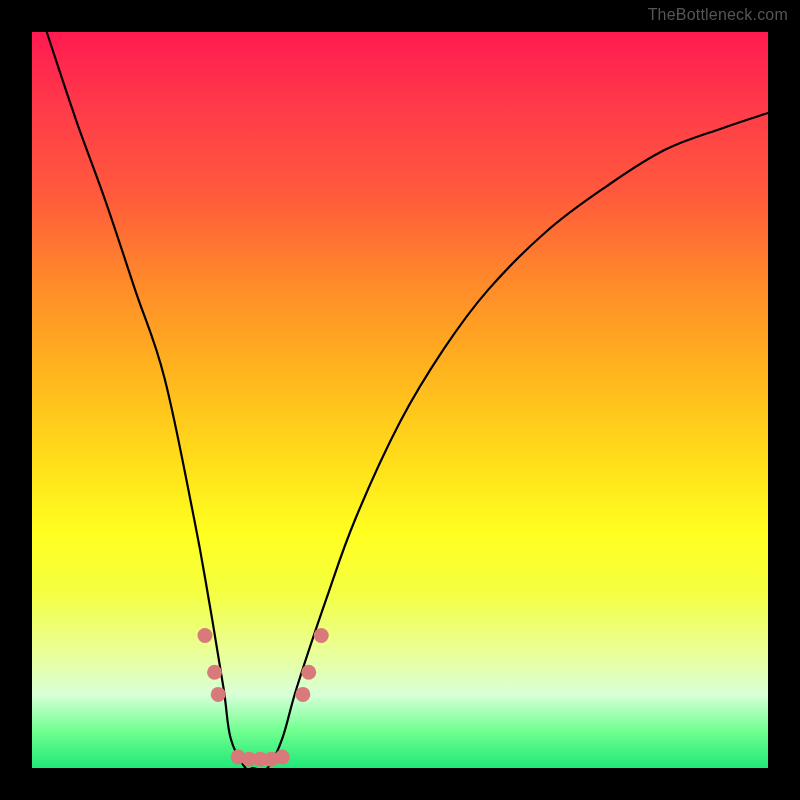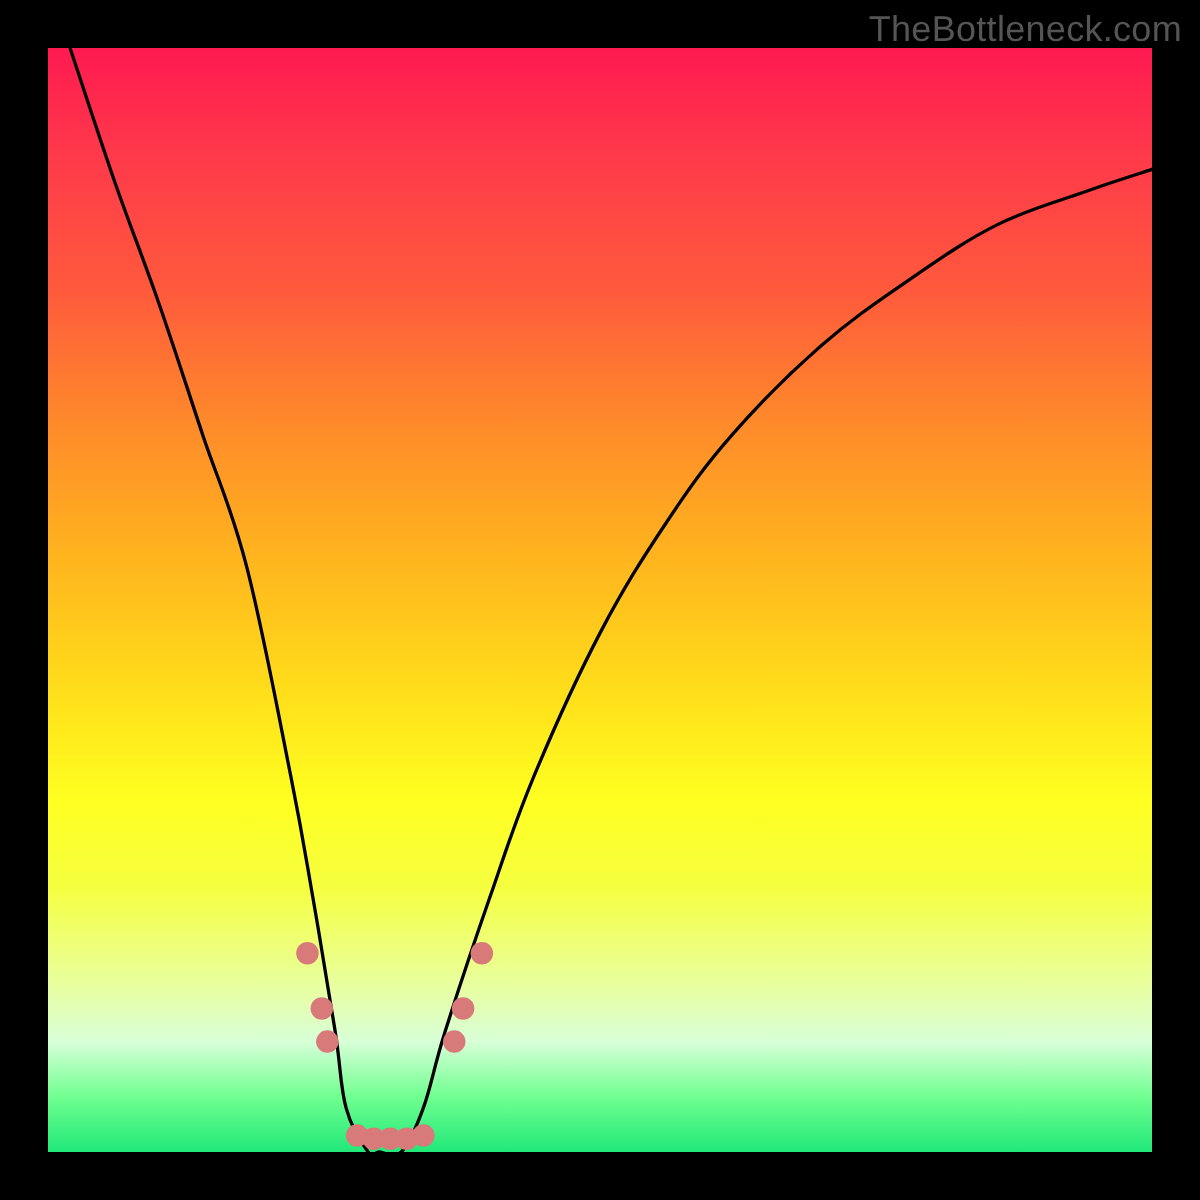--- a/index.html
+++ b/index.html
@@ -38,21 +38,21 @@
       #d8ffd8 90%,
       #70ff90 95%,
       #20e878 100%
     );
   }
   .watermark {
     position: absolute;
     top: 6px;
     right: 12px;
     color: #555;
-    font-size: 24px;
+    font-size: 16px;
     letter-spacing: 0.2px;
     user-select: none;
   }
   svg.curves {
     position: absolute;
     left: 0;
     top: 0;
     width: 736px;
     height: 736px;
     overflow: visible;

